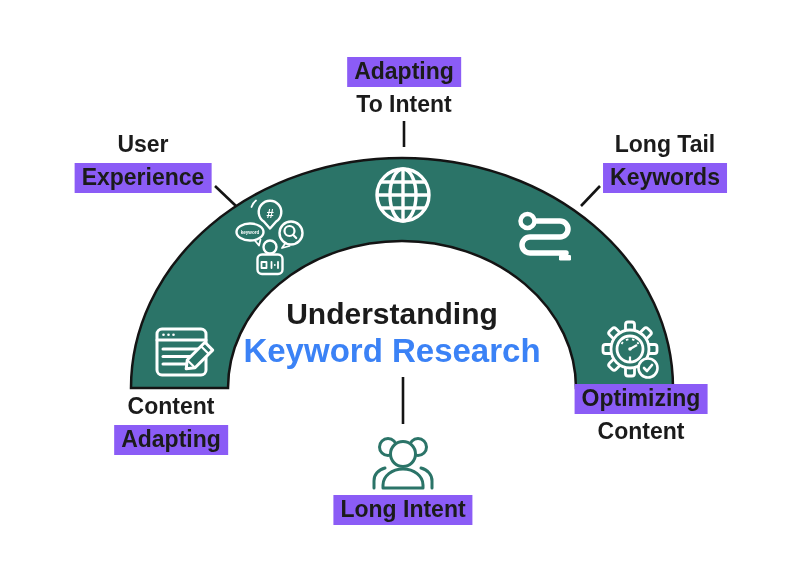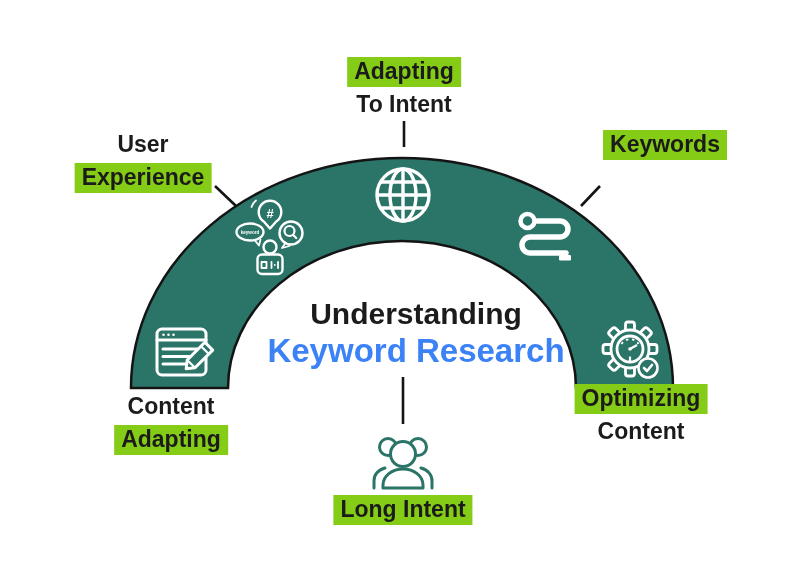--- a/index.html
+++ b/index.html
@@ -7,23 +7,23 @@
     position:relative;width:800px;height:582px;background:#fff;overflow:hidden;
     font-family:"Liberation Sans",sans-serif;
   }
   .stage svg{position:absolute;left:0;top:0;}
   .label{
     position:absolute;transform:translateX(-50%);text-align:center;
     font-weight:700;font-size:23px;line-height:27px;color:#1b1b1b;white-space:nowrap;
   }
   .label .line{display:block;}
   .label span{display:inline-block;padding:1px 7px 2px;}
-  .label .hl{background:#84cc16;}
+  .label .hl{background:#8b5cf6;}
   .title{
-    position:absolute;left:416px;top:297px;transform:translateX(-50%);
+    position:absolute;left:392px;top:297px;transform:translateX(-50%);
     text-align:center;font-weight:700;white-space:nowrap;
   }
   .title .t1{font-size:30px;line-height:34px;color:#1b1b1b;}
   .title .t2{font-size:33px;line-height:36px;color:#3b82f6;margin-top:2px;}
   text.icon-txt{font-family:"Liberation Sans",sans-serif;font-weight:700;fill:#ffffff;}
 </style>
 </head>
 <body>
 
 <div class="stage">
@@ -126,20 +126,21 @@
     <span class="line"><span class="hl">Adapting</span></span>
     <span class="line"><span>To Intent</span></span>
   </div>
 
   <div class="label" style="left:143px;top:129px">
     <span class="line"><span>User</span></span>
     <span class="line"><span class="hl">Experience</span></span>
   </div>
 
   <div class="label" style="left:665px;top:129px">
+    <span class="line"><span>Long Tail</span></span>
     <span class="line"><span class="hl">Keywords</span></span>
   </div>
 
   <div class="label" style="left:171px;top:391px">
     <span class="line"><span>Content</span></span>
     <span class="line"><span class="hl">Adapting</span></span>
   </div>
 
   <div class="label" style="left:641px;top:383px">
     <span class="line"><span class="hl">Optimizing</span></span>

